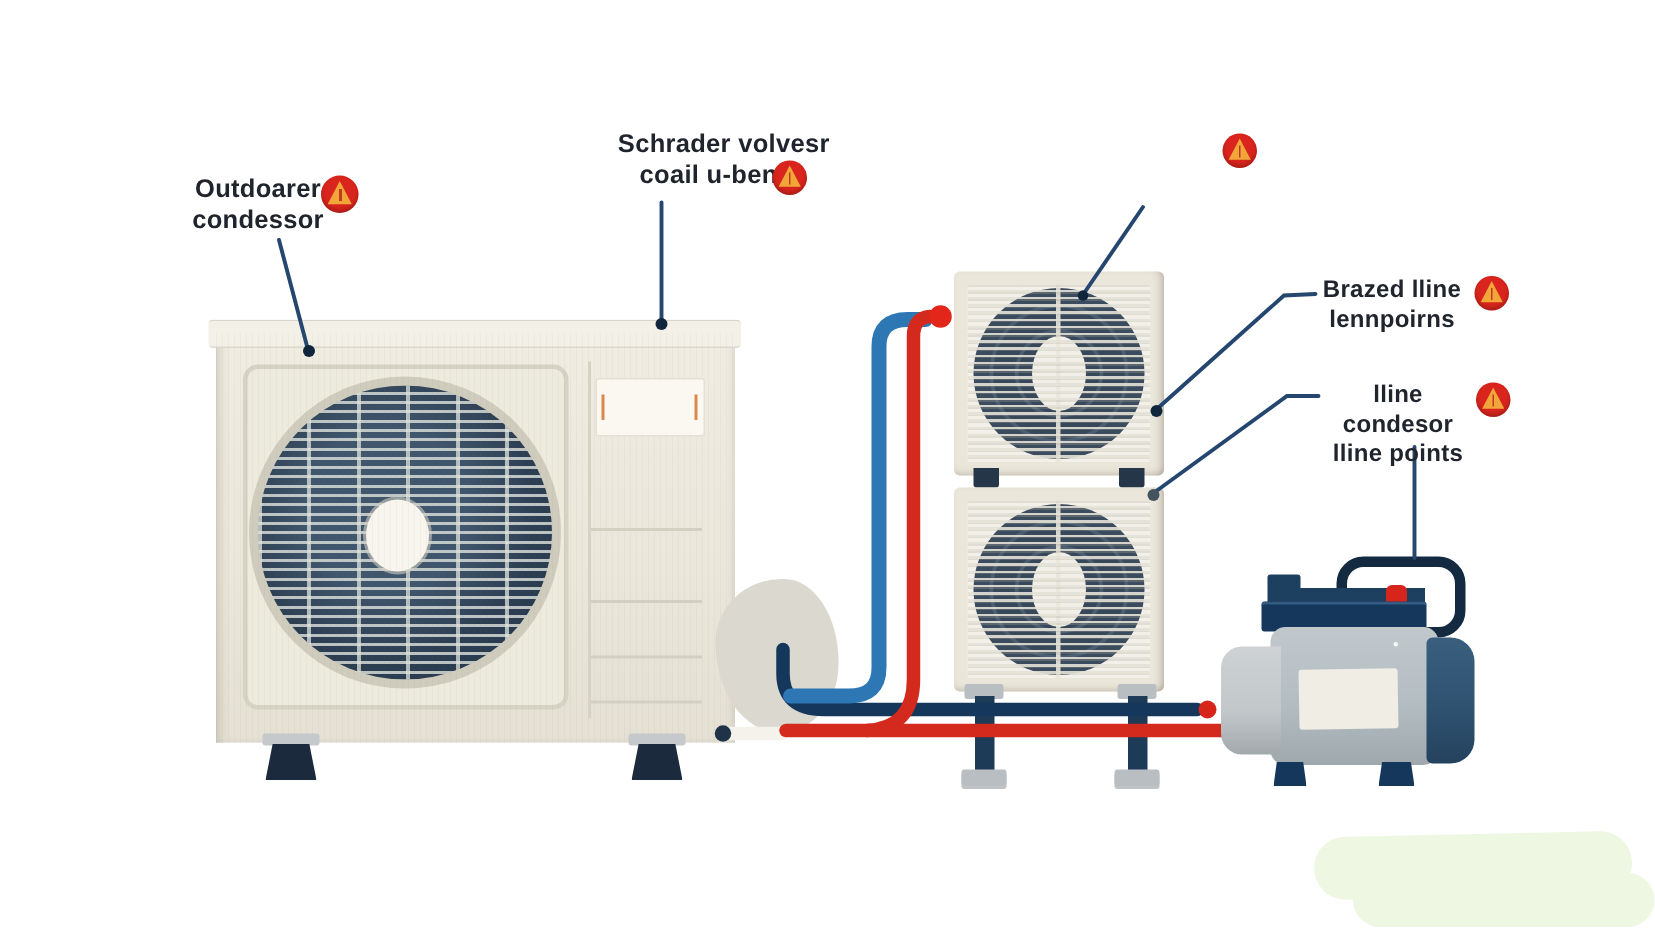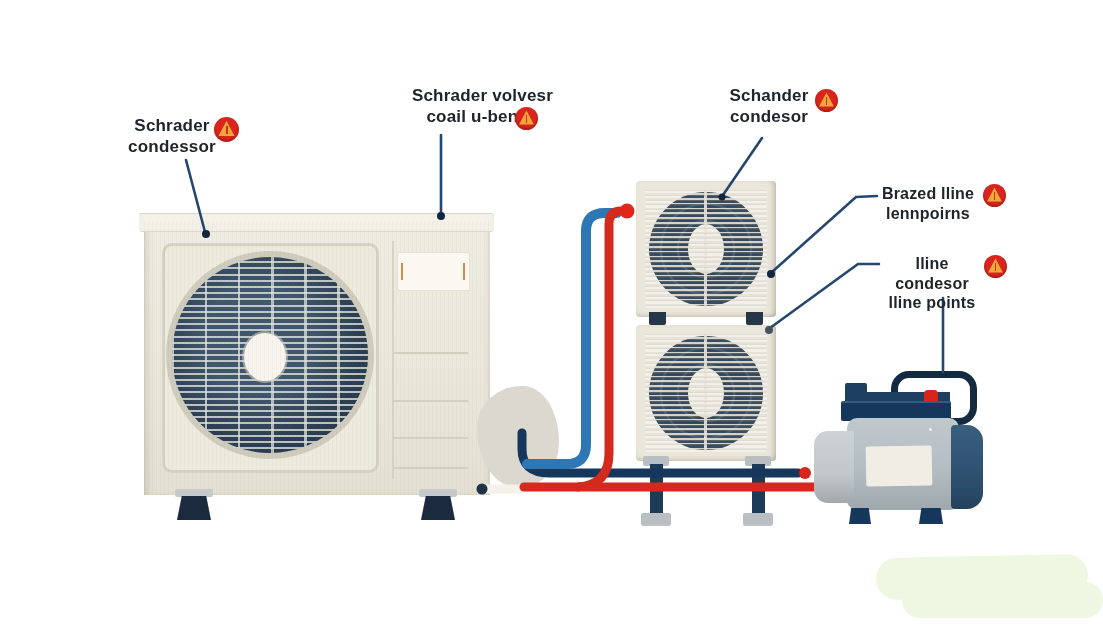--- a/index.html
+++ b/index.html
@@ -207,41 +207,37 @@
     <g fill="#10263c">
       <circle cx="206" cy="234" r="4"></circle>
       <circle cx="441" cy="216" r="4"></circle>
       <circle cx="722" cy="197" r="3.5"></circle>
       <circle cx="771" cy="274" r="4"></circle>
       <circle cx="769" cy="330" r="4" fill="#44545f"></circle>
     </g>
   </svg>
 
   <div class="label" style="left:122px;top:116px;width:100px;">
-    <span class="ln">Schrader</span>
+    <span class="ln">Outdoarer</span>
     <span class="ln">condessor</span>
   </div>
   <span class="warn" style="left:214px;top:117px;width:25px;height:25px;">
       <span class="tri"></span>
       <span class="excl"></span>
     </span>
 
   <div class="label" style="left:395px;top:86px;width:175px;">
     <span class="ln">Schrader volvesr</span>
     <span class="ln">coail u-bends</span>
   </div>
   <span class="warn" style="left:515px;top:107px;width:23px;height:23px;">
       <span class="tri"></span>
       <span class="excl"></span>
     </span>
 
-  <div class="label" style="left:726px;top:86px;width:86px;">
-    <span class="ln">Schander</span>
-    <span class="ln">condesor</span>
-  </div>
   <span class="warn" style="left:815px;top:89px;width:23px;height:23px;">
       <span class="tri"></span>
       <span class="excl"></span>
     </span>
 
   <div class="label" style="left:876px;top:184px;width:104px;font-size:16px;">
     <span class="ln">Brazed lline</span>
     <span class="ln">lennpoirns</span>
   </div>
   <span class="warn" style="left:983px;top:184px;width:23px;height:23px;">

